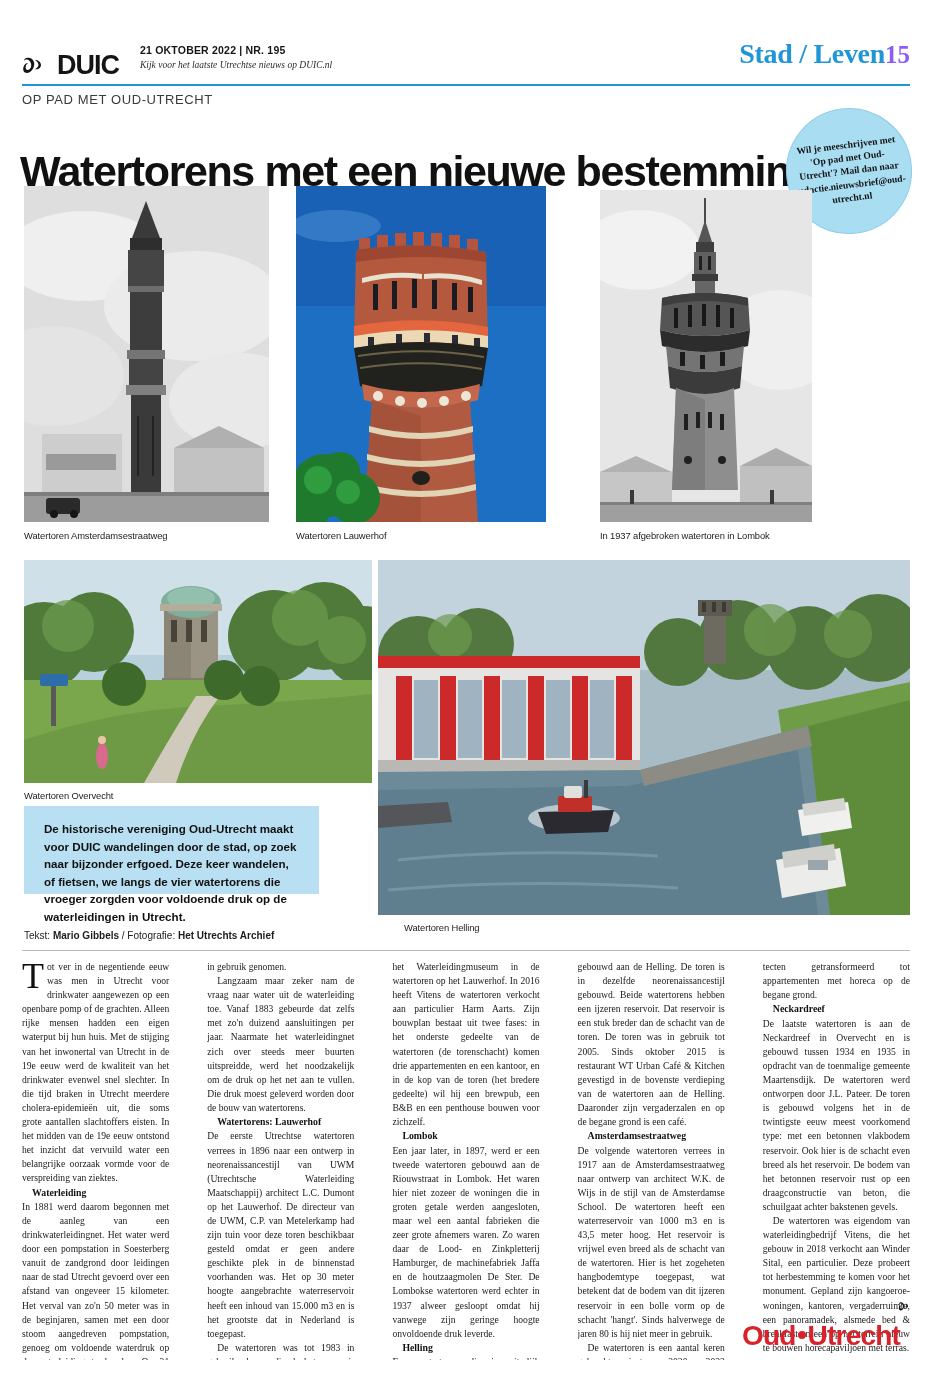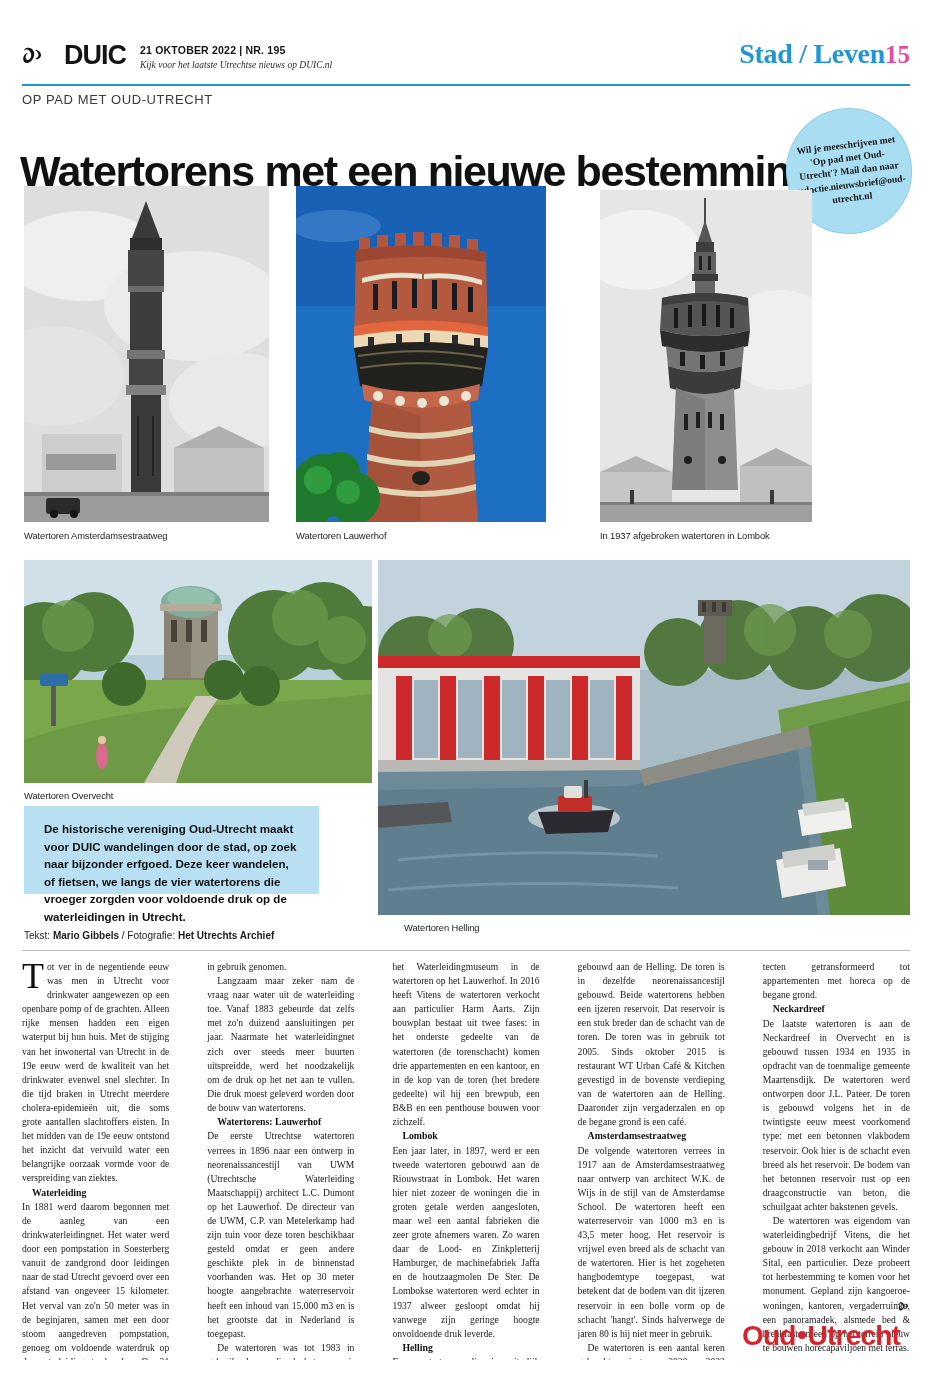--- a/index.html
+++ b/index.html
@@ -27,24 +27,24 @@
   .masthead {
     position: absolute;
     left: 22px;
     top: 42px;
     width: 888px;
     height: 44px;
   }
   .duic-logo {
     position: absolute;
     left: 0;
-    top: 0;
+    top: 10px;
     display: flex;
     align-items: center;
-    gap: 20px;
+    gap: 13px;
   }
   .duic-mark {
     width: 22px;
     height: 22px;
     position: relative;
     display: inline-block;
   }
   .duic-word {
     font-family: "Liberation Sans", sans-serif;
     font-weight: bold;
@@ -84,21 +84,21 @@
     font-family: "Liberation Serif", serif;
     font-weight: bold;
     font-size: 28px;
     color: #2196d6;
     letter-spacing: -0.3px;
   }
   .page-num {
     font-family: "Liberation Serif", serif;
     font-weight: bold;
     font-size: 25px;
-    color: #ec4899;
+    color: #8b5cf6;
   }
   .rule-blue {
     position: absolute;
     left: 22px;
     top: 84px;
     width: 888px;
     height: 2px;
     background: #2196d6;
   }
 

